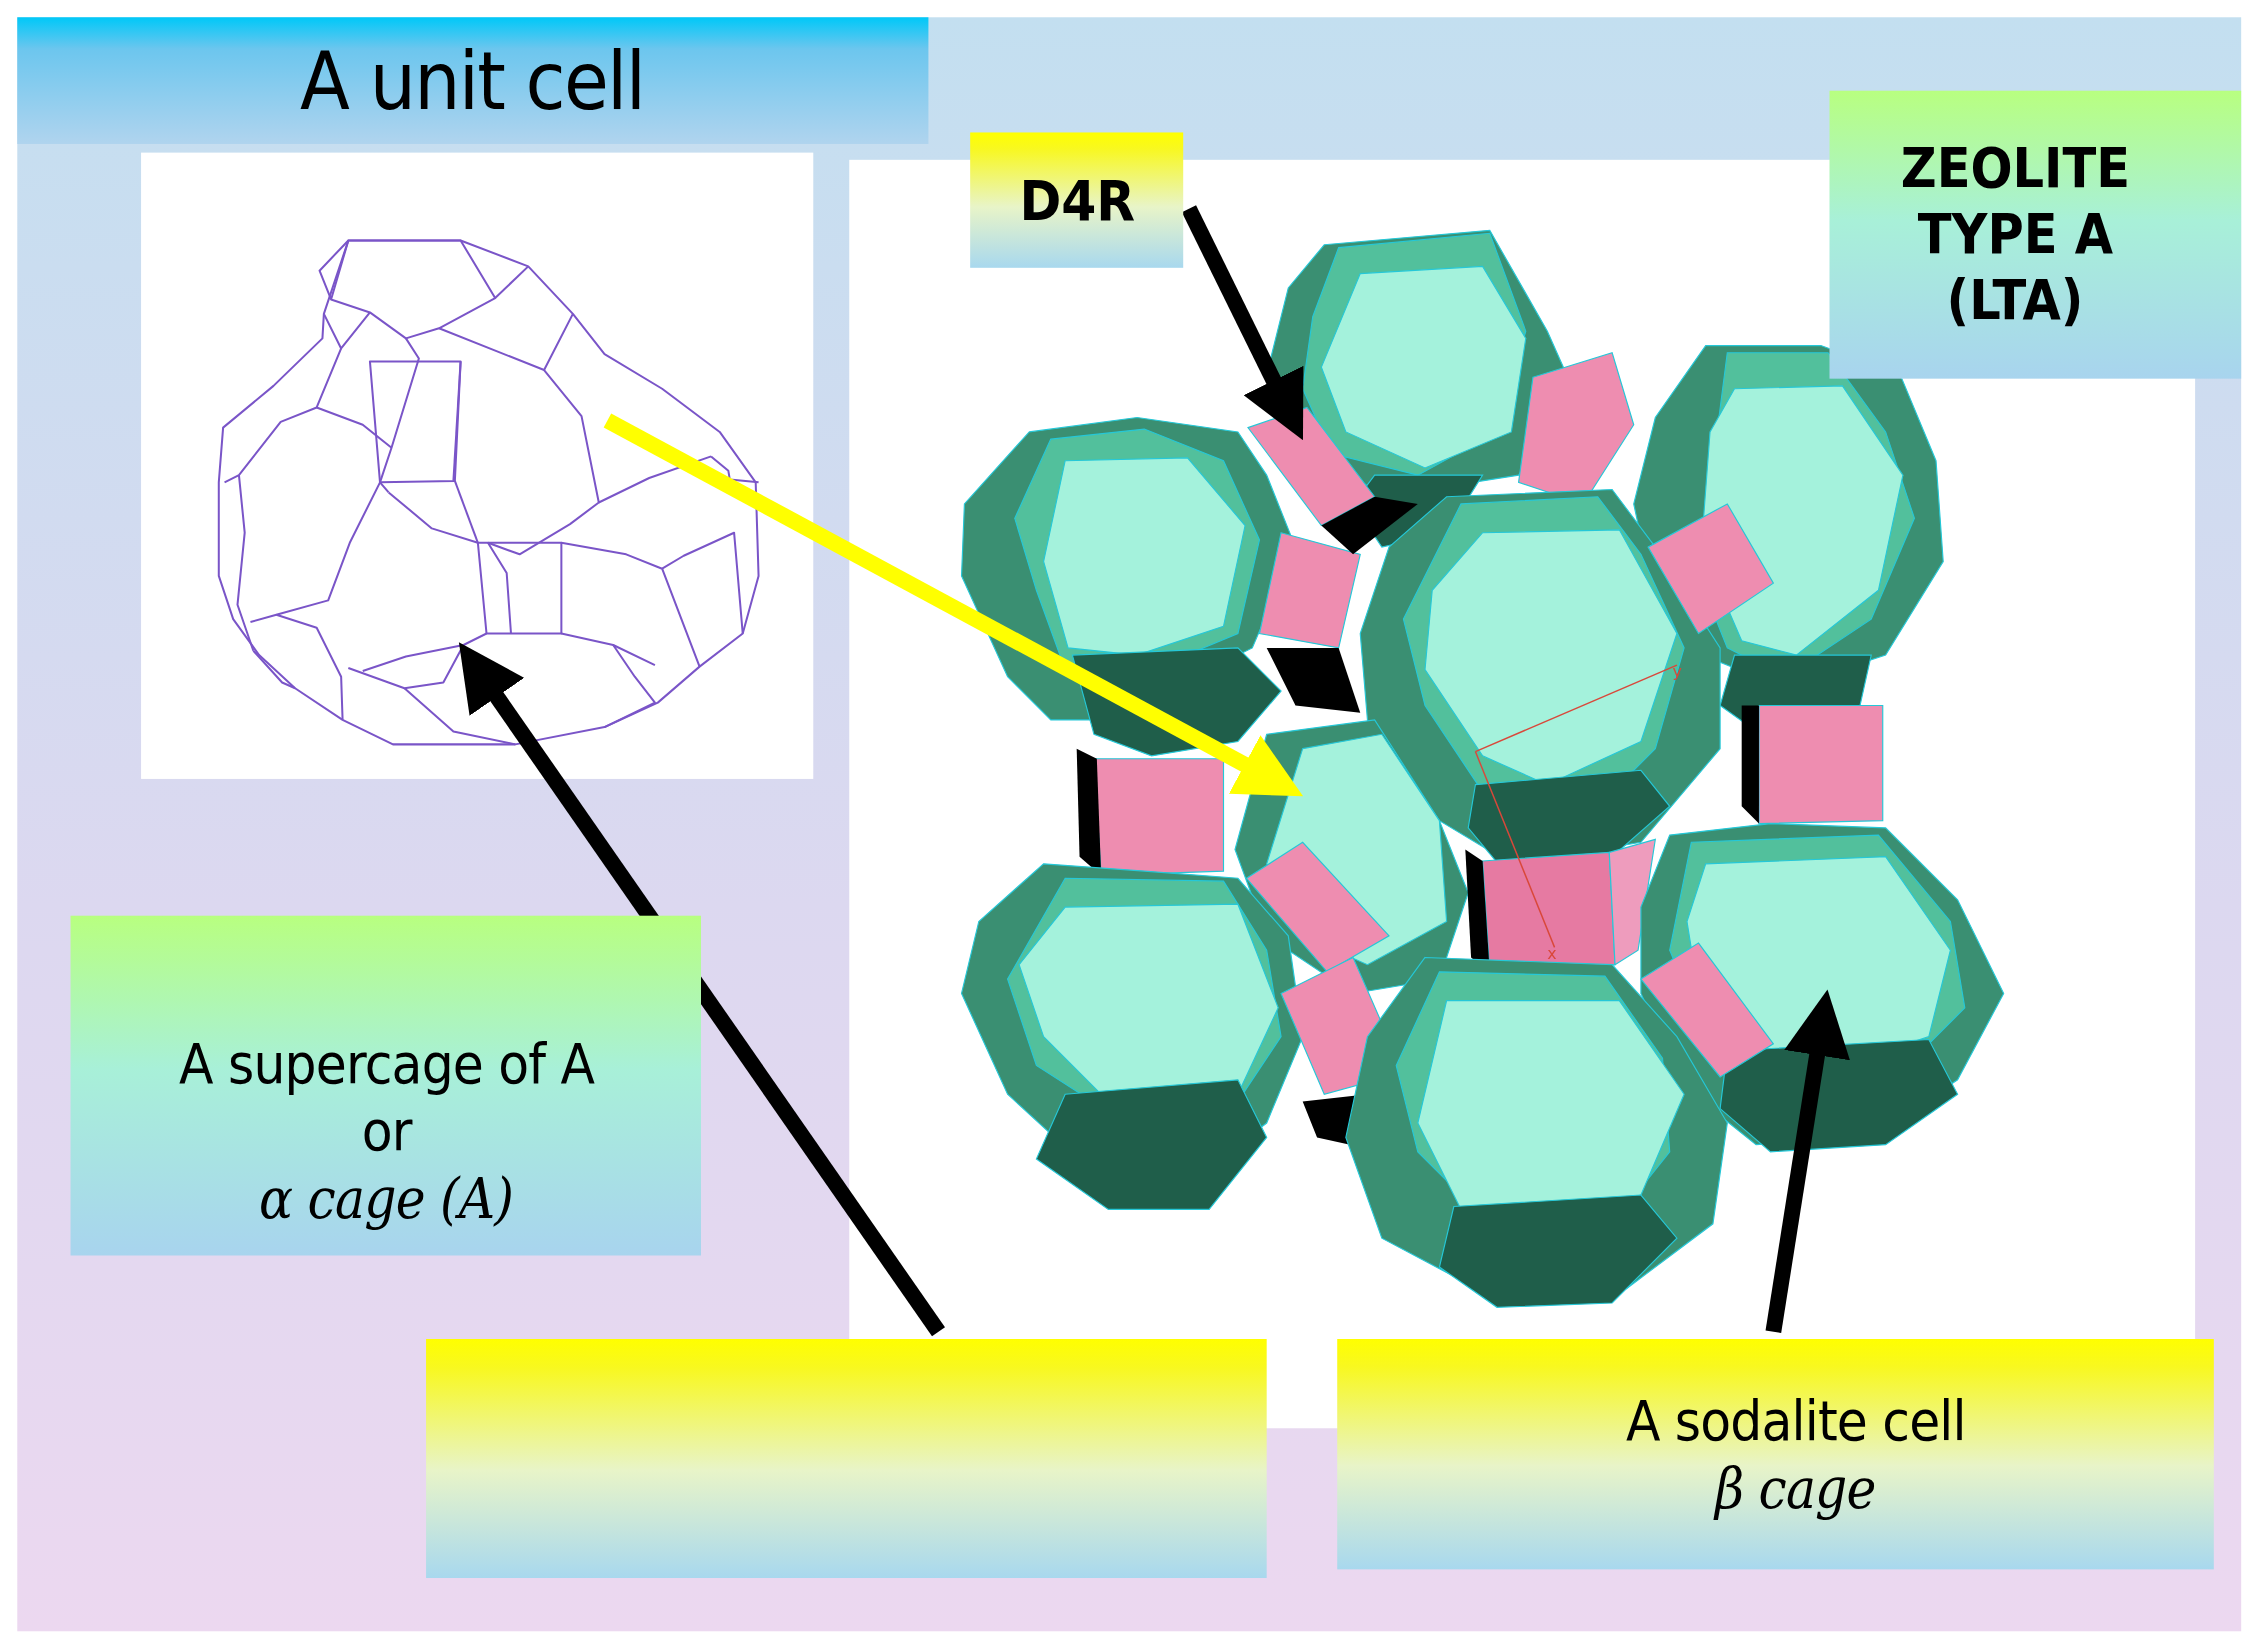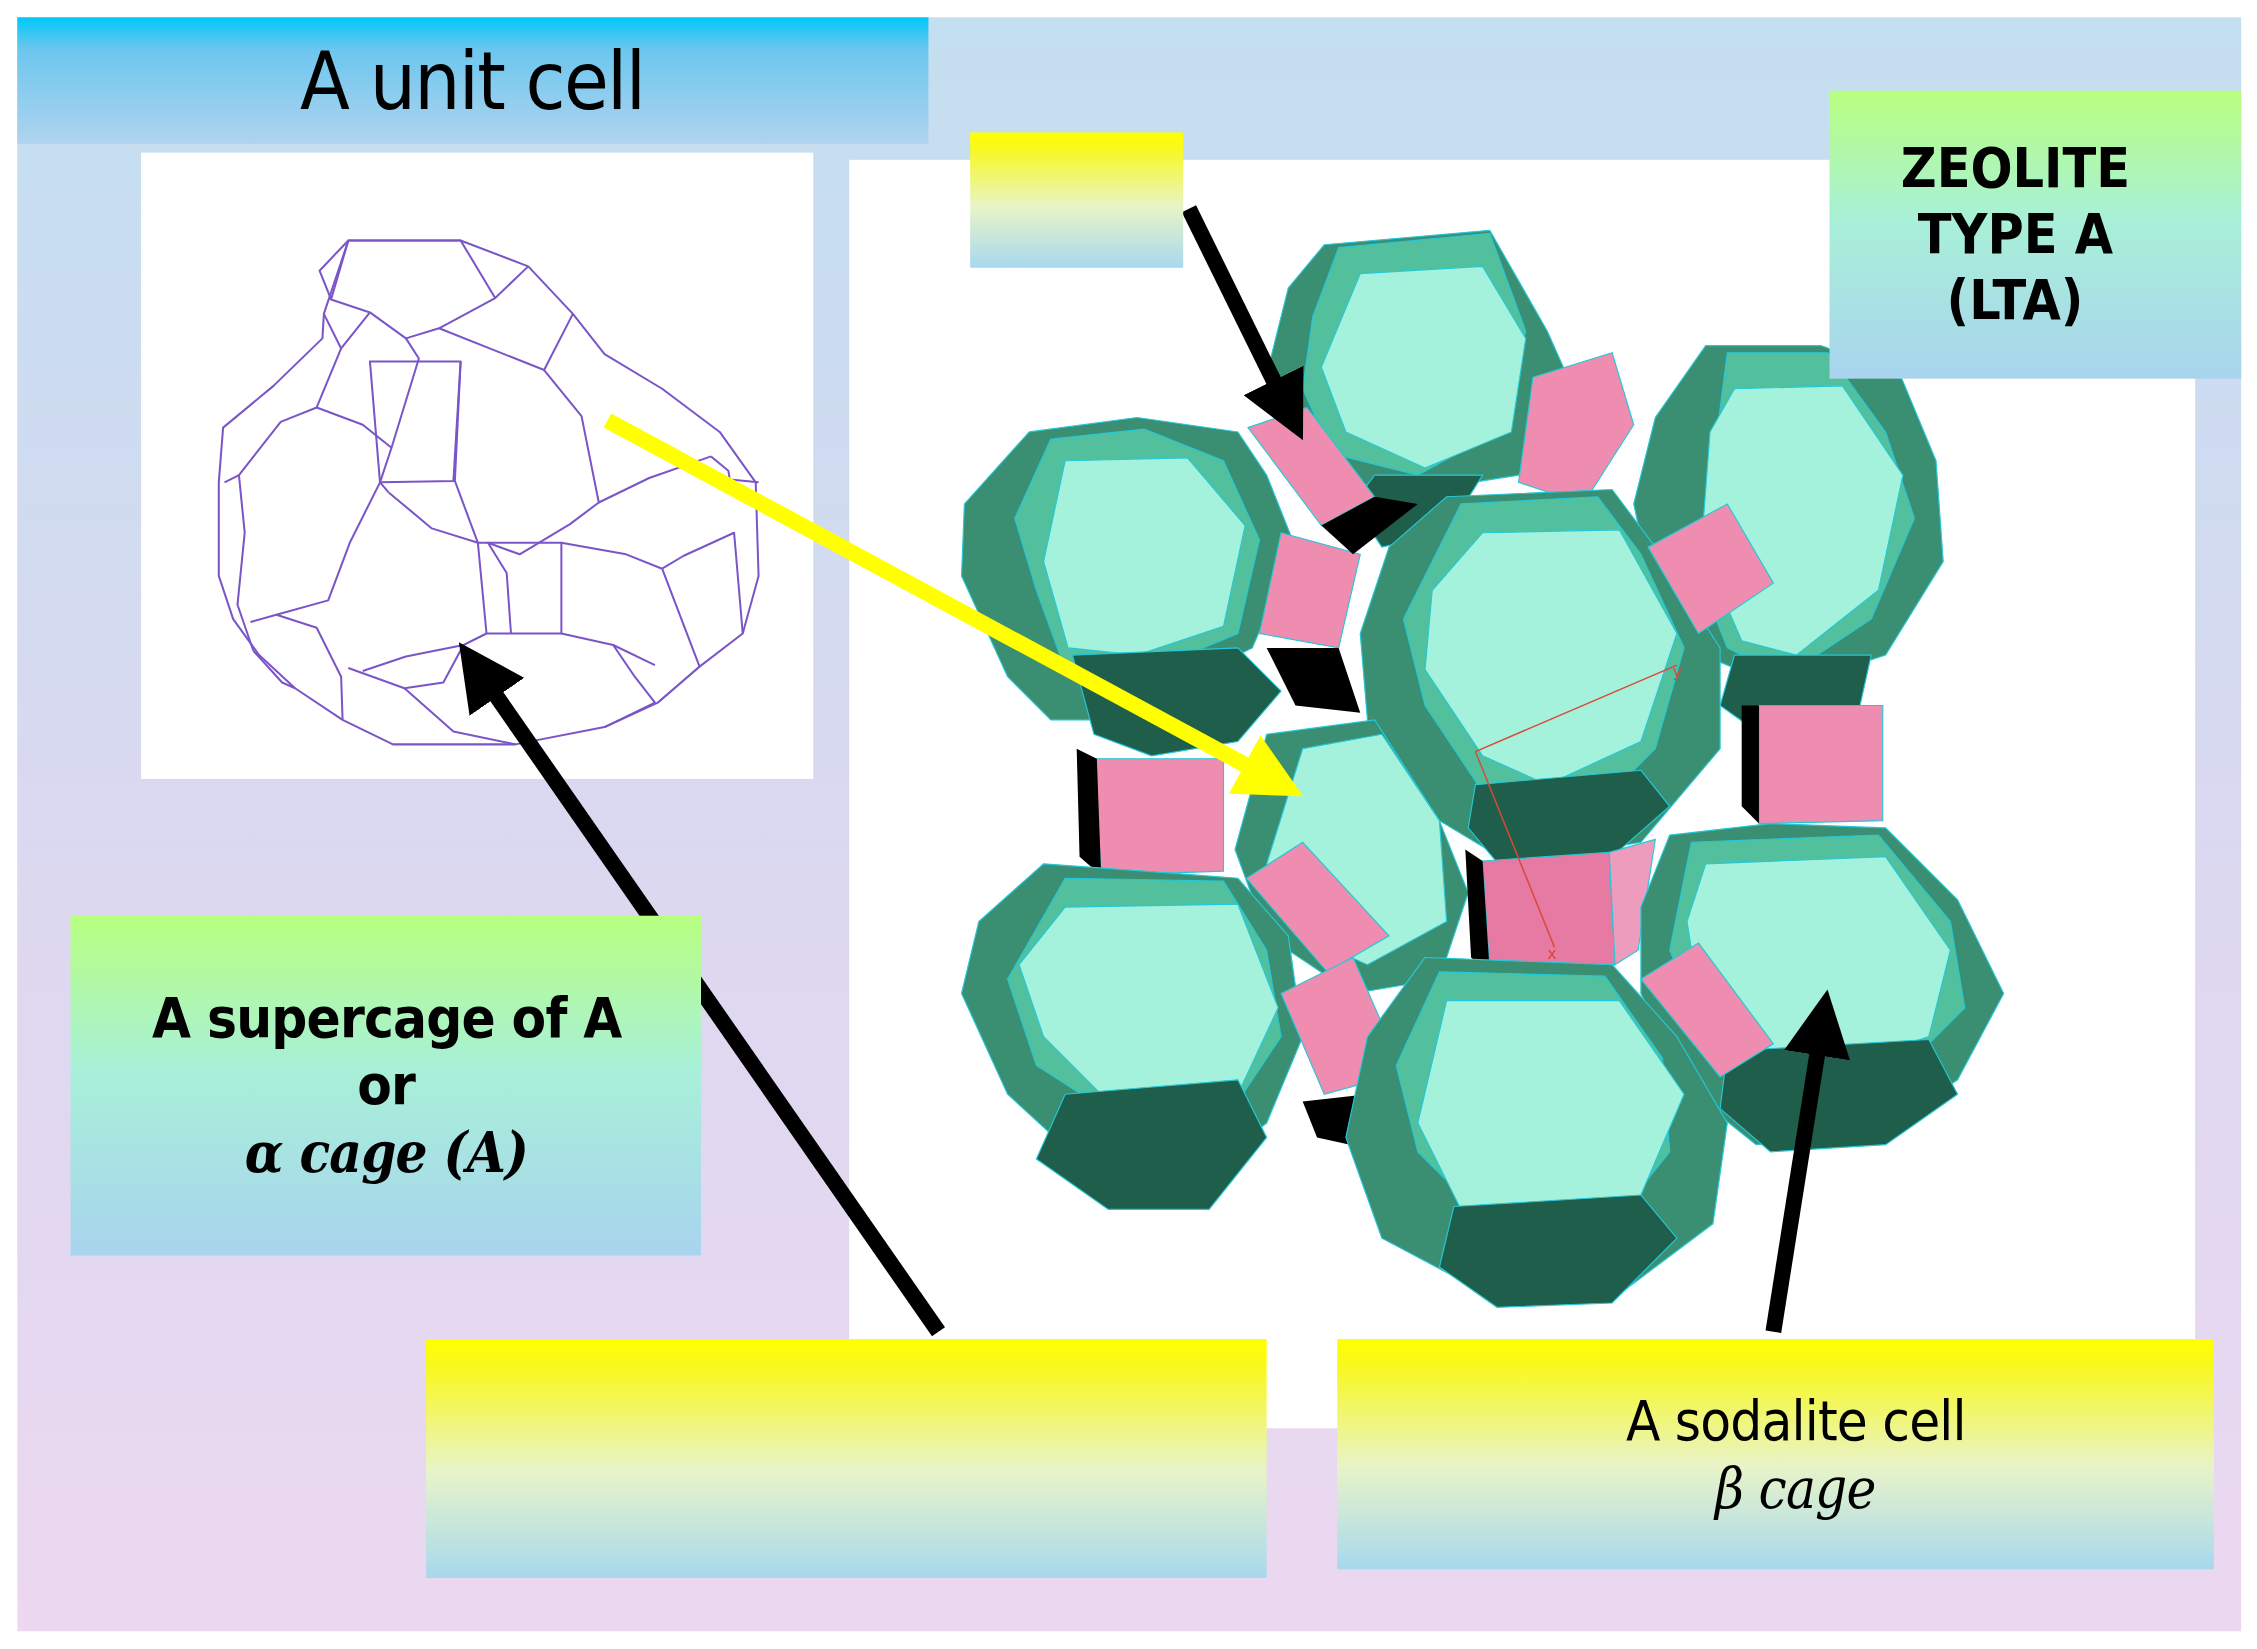--- a/index.html
+++ b/index.html
@@ -189,28 +189,31 @@
   <rect x="49" y="636" width="438" height="236" fill="url(#greenGrad)"></rect>
   <rect x="296" y="930" width="584" height="166" fill="url(#yellowGrad)"></rect>
   <rect x="929" y="930" width="609" height="160" fill="url(#yellowGrad)"></rect>
 </svg>
 
 
 <div class="label" style="left:17px; top:17px; width:911px; height:127px;">
   <span class="title-text">A unit cell</span>
 </div>
 
+<div class="label" style="left:971px; top:133px; width:213px; height:136px;">
+  <span class="bold-text" style="font-size:56px;">D4R</span>
+</div>
 
 <div class="label" style="left:1830px; top:90px; width:371px; height:288px;">
   <span class="bold-text">ZEOLITE</span>
   <span class="bold-text">TYPE A</span>
   <span class="bold-text">(LTA)</span>
 </div>
 
-<div class="label" style="left:71px; top:915px; width:631px; height:340px;font-weight:bold;">
+<div class="label" style="left:71px; top:961px; width:631px; height:340px;">
   <span class="body-text">A supercage of A</span>
   <span class="body-text">or</span>
   <span class="body-text math">α cage (A)</span>
 </div>
 
 
 <div class="label" style="left:1337px; top:1339px; width:877px; height:231px;padding-left:20px;">
   <span class="body-text">A sodalite cell</span>
   <span class="body-text math">β cage</span>
 </div>

